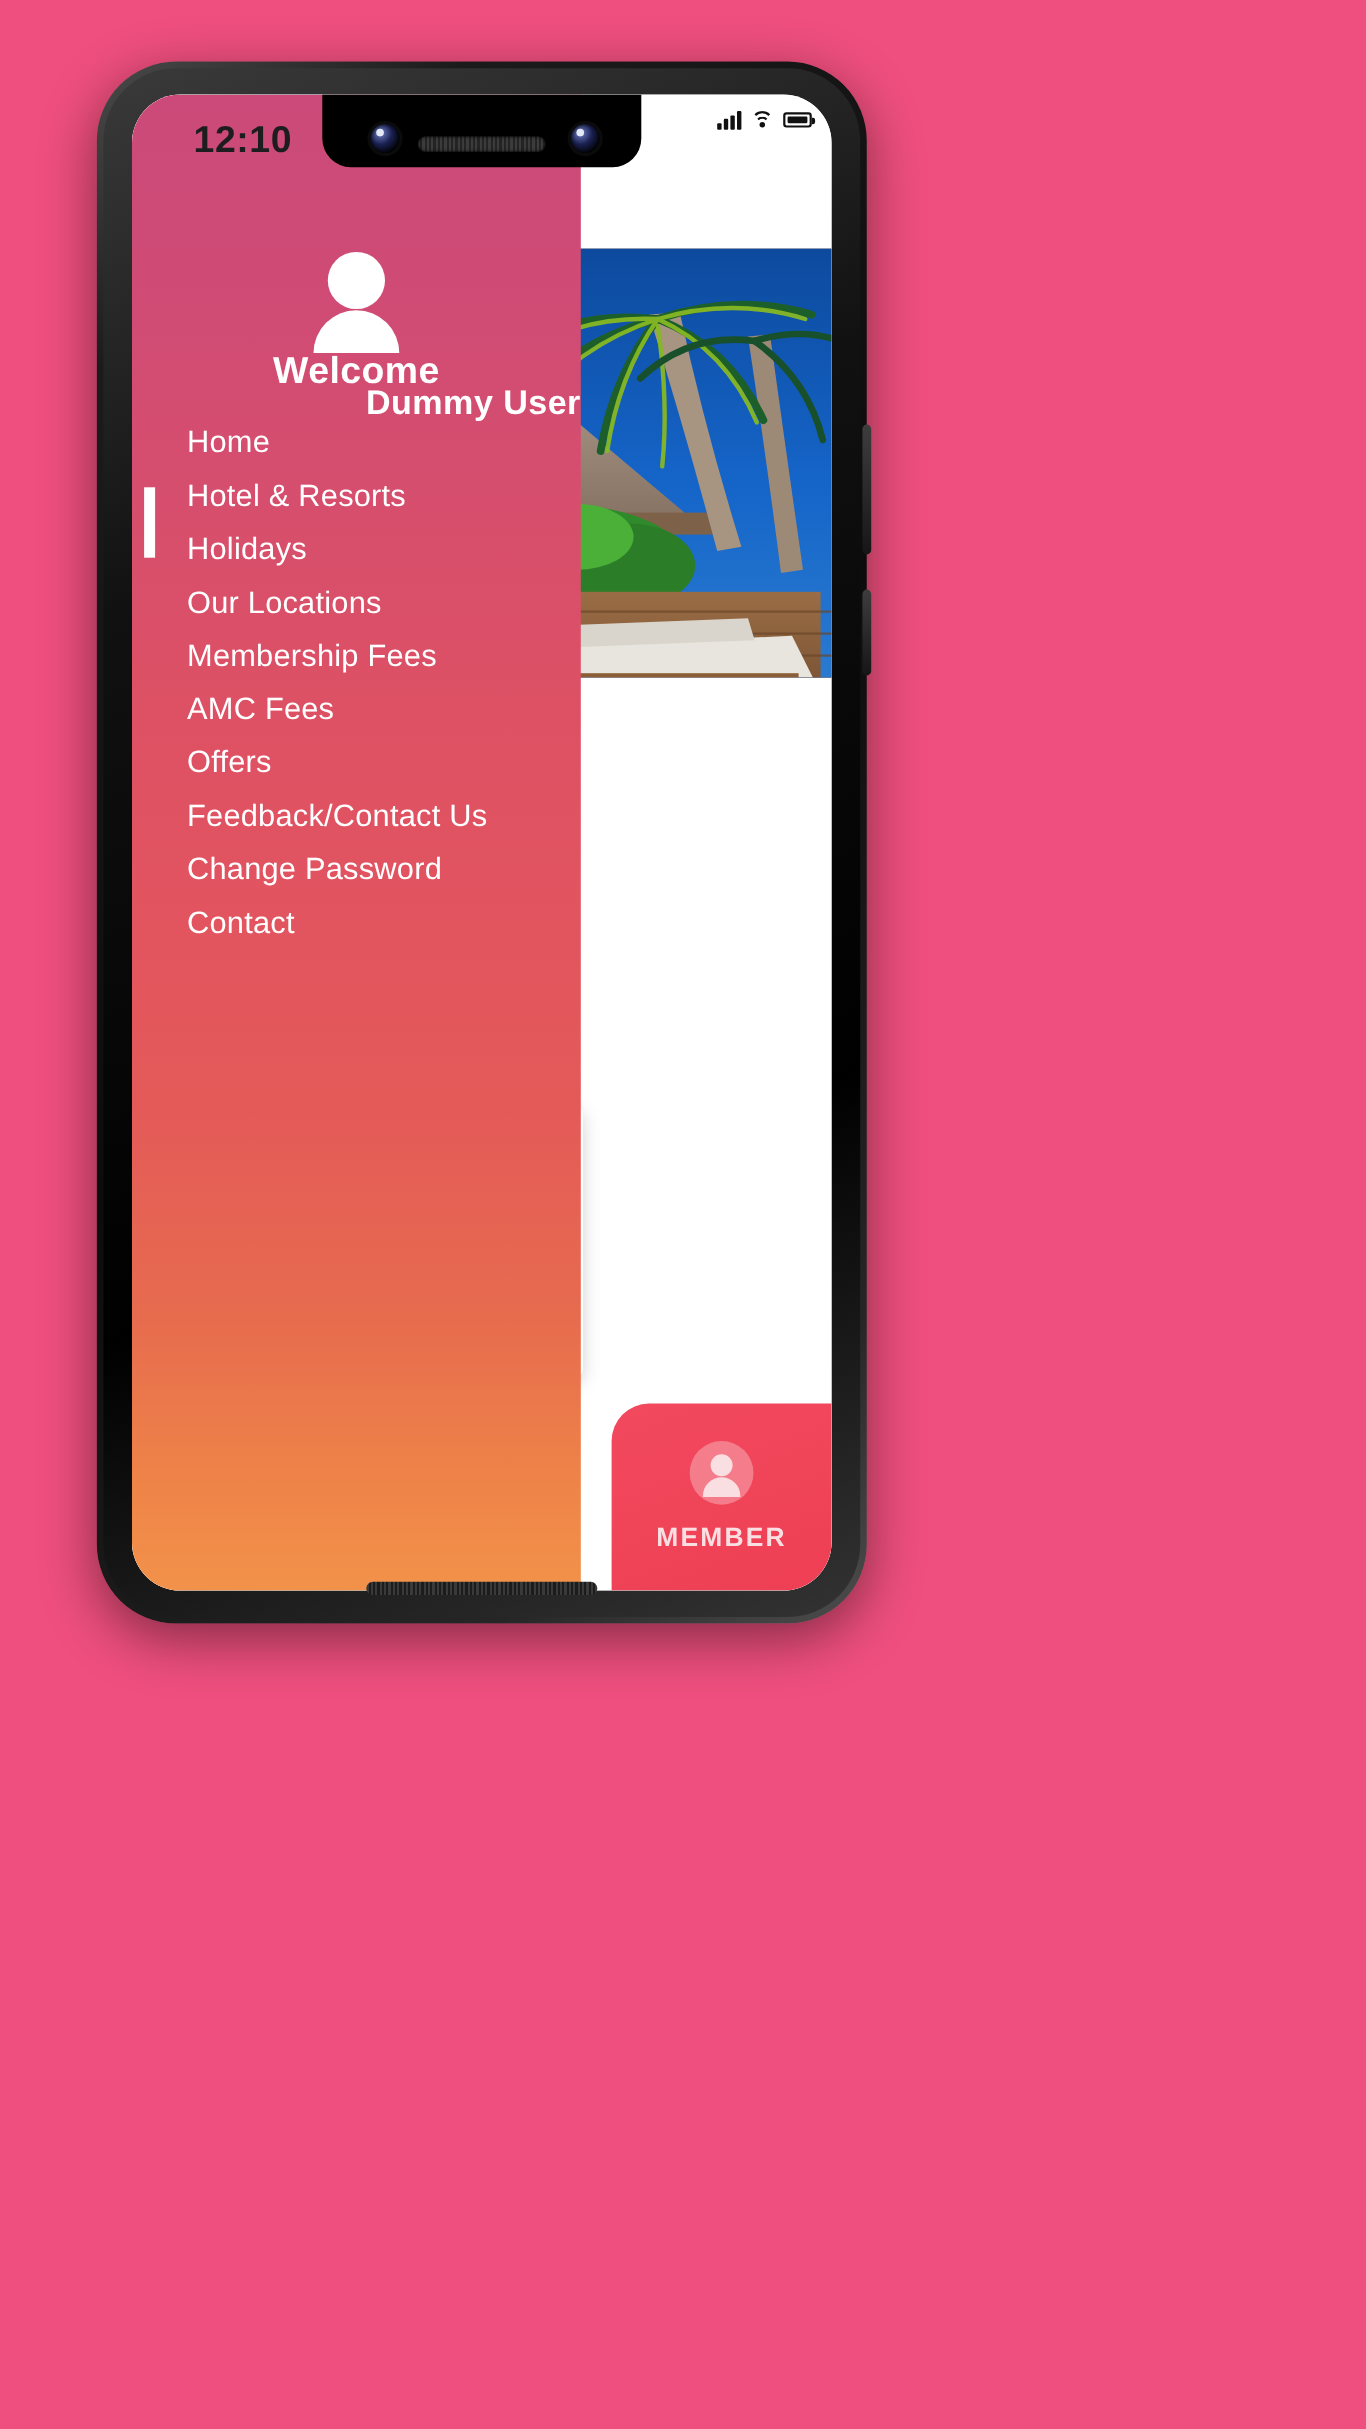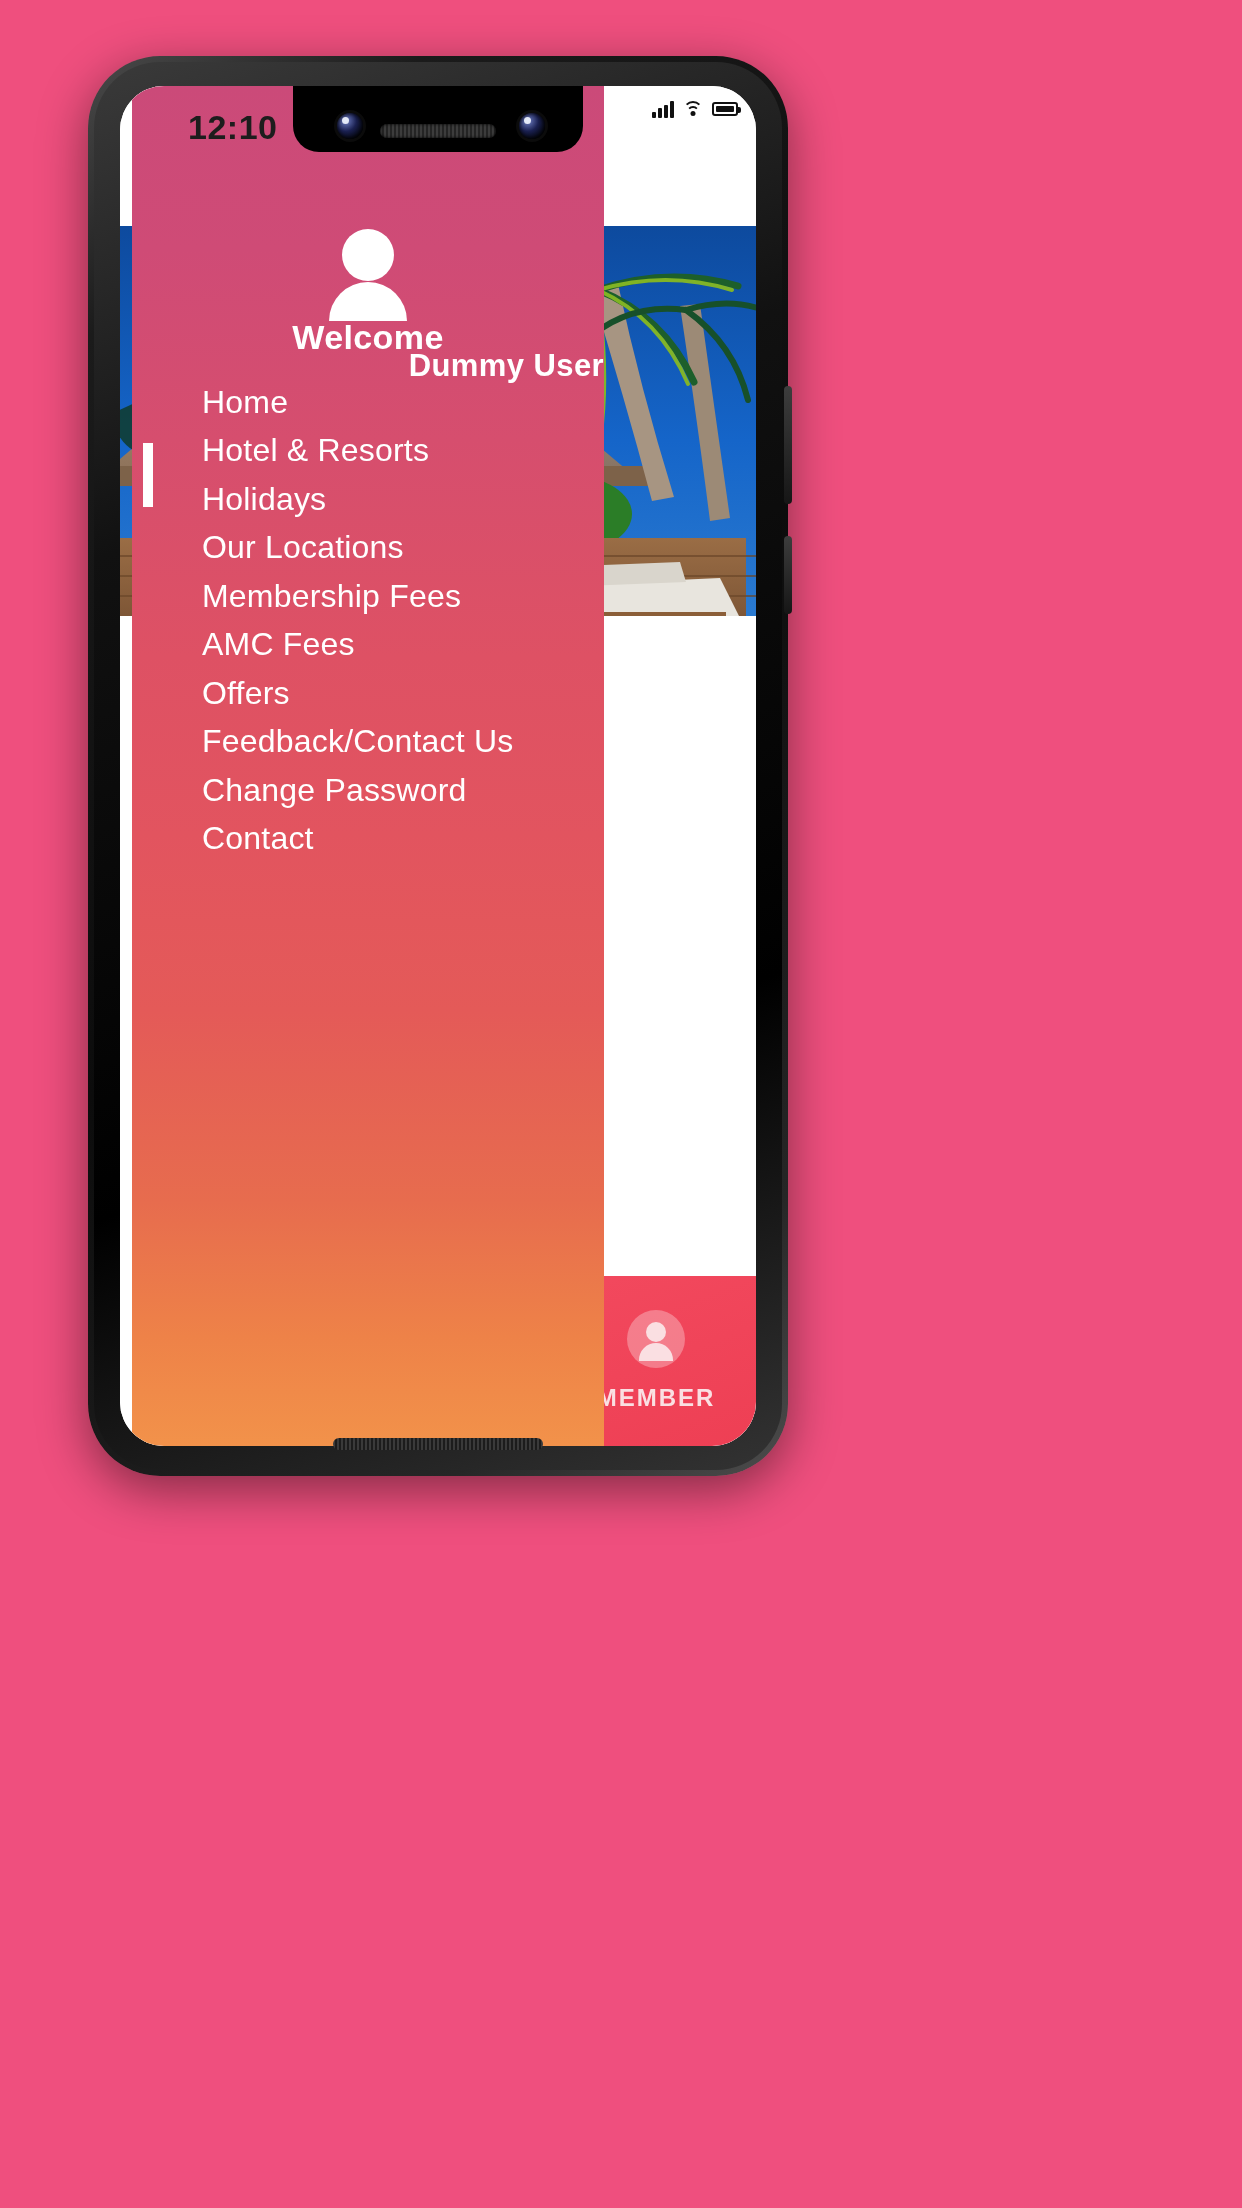--- a/index.html
+++ b/index.html
@@ -162,22 +162,22 @@
     position:absolute; bottom:7px; left:50%; transform:translateX(-50%);
     width:34px; height:18px;
     border-radius:17px 17px 0 0; background:#fadfe2;
   }
   .member-label{
     color:#fadfe2; font-size:24px; font-weight:bold; letter-spacing:2px;
   }
 
   
   .drawer{
-    position:absolute; top:0; left:12px; bottom:0;
-    width:472px;
+    position:absolute; top:0; left:0; bottom:0;
+    width:408px;
     background: linear-gradient(180deg,
         #CB4A79 0%,
         #CF4B76 12%,
         #D64E6E 26%,
         #DE5164 42%,
         #E2545F 55%,
         #E45A58 68%,
         #E76C4E 82%,
         #EE8248 92%,
         #F2924A 100%);
@@ -218,23 +218,23 @@
     background:#fff;
     z-index:22;
   }
   .menu{
     position:absolute; top:292px; left:0; right:0;
     padding-top:0;
   }
   .menu-item{
     height:48.5px;
     display:flex; align-items:center;
-    padding-left:70px;
+    padding-left:50px;
     color:#ffffff;
-    font-size:32px;
+    font-size:28px;
     letter-spacing:.2px;
     font-weight:300;
     white-space:nowrap;
   }
 </style>
 </head>
 <body>
 
 <div class="phone-frame">
 

